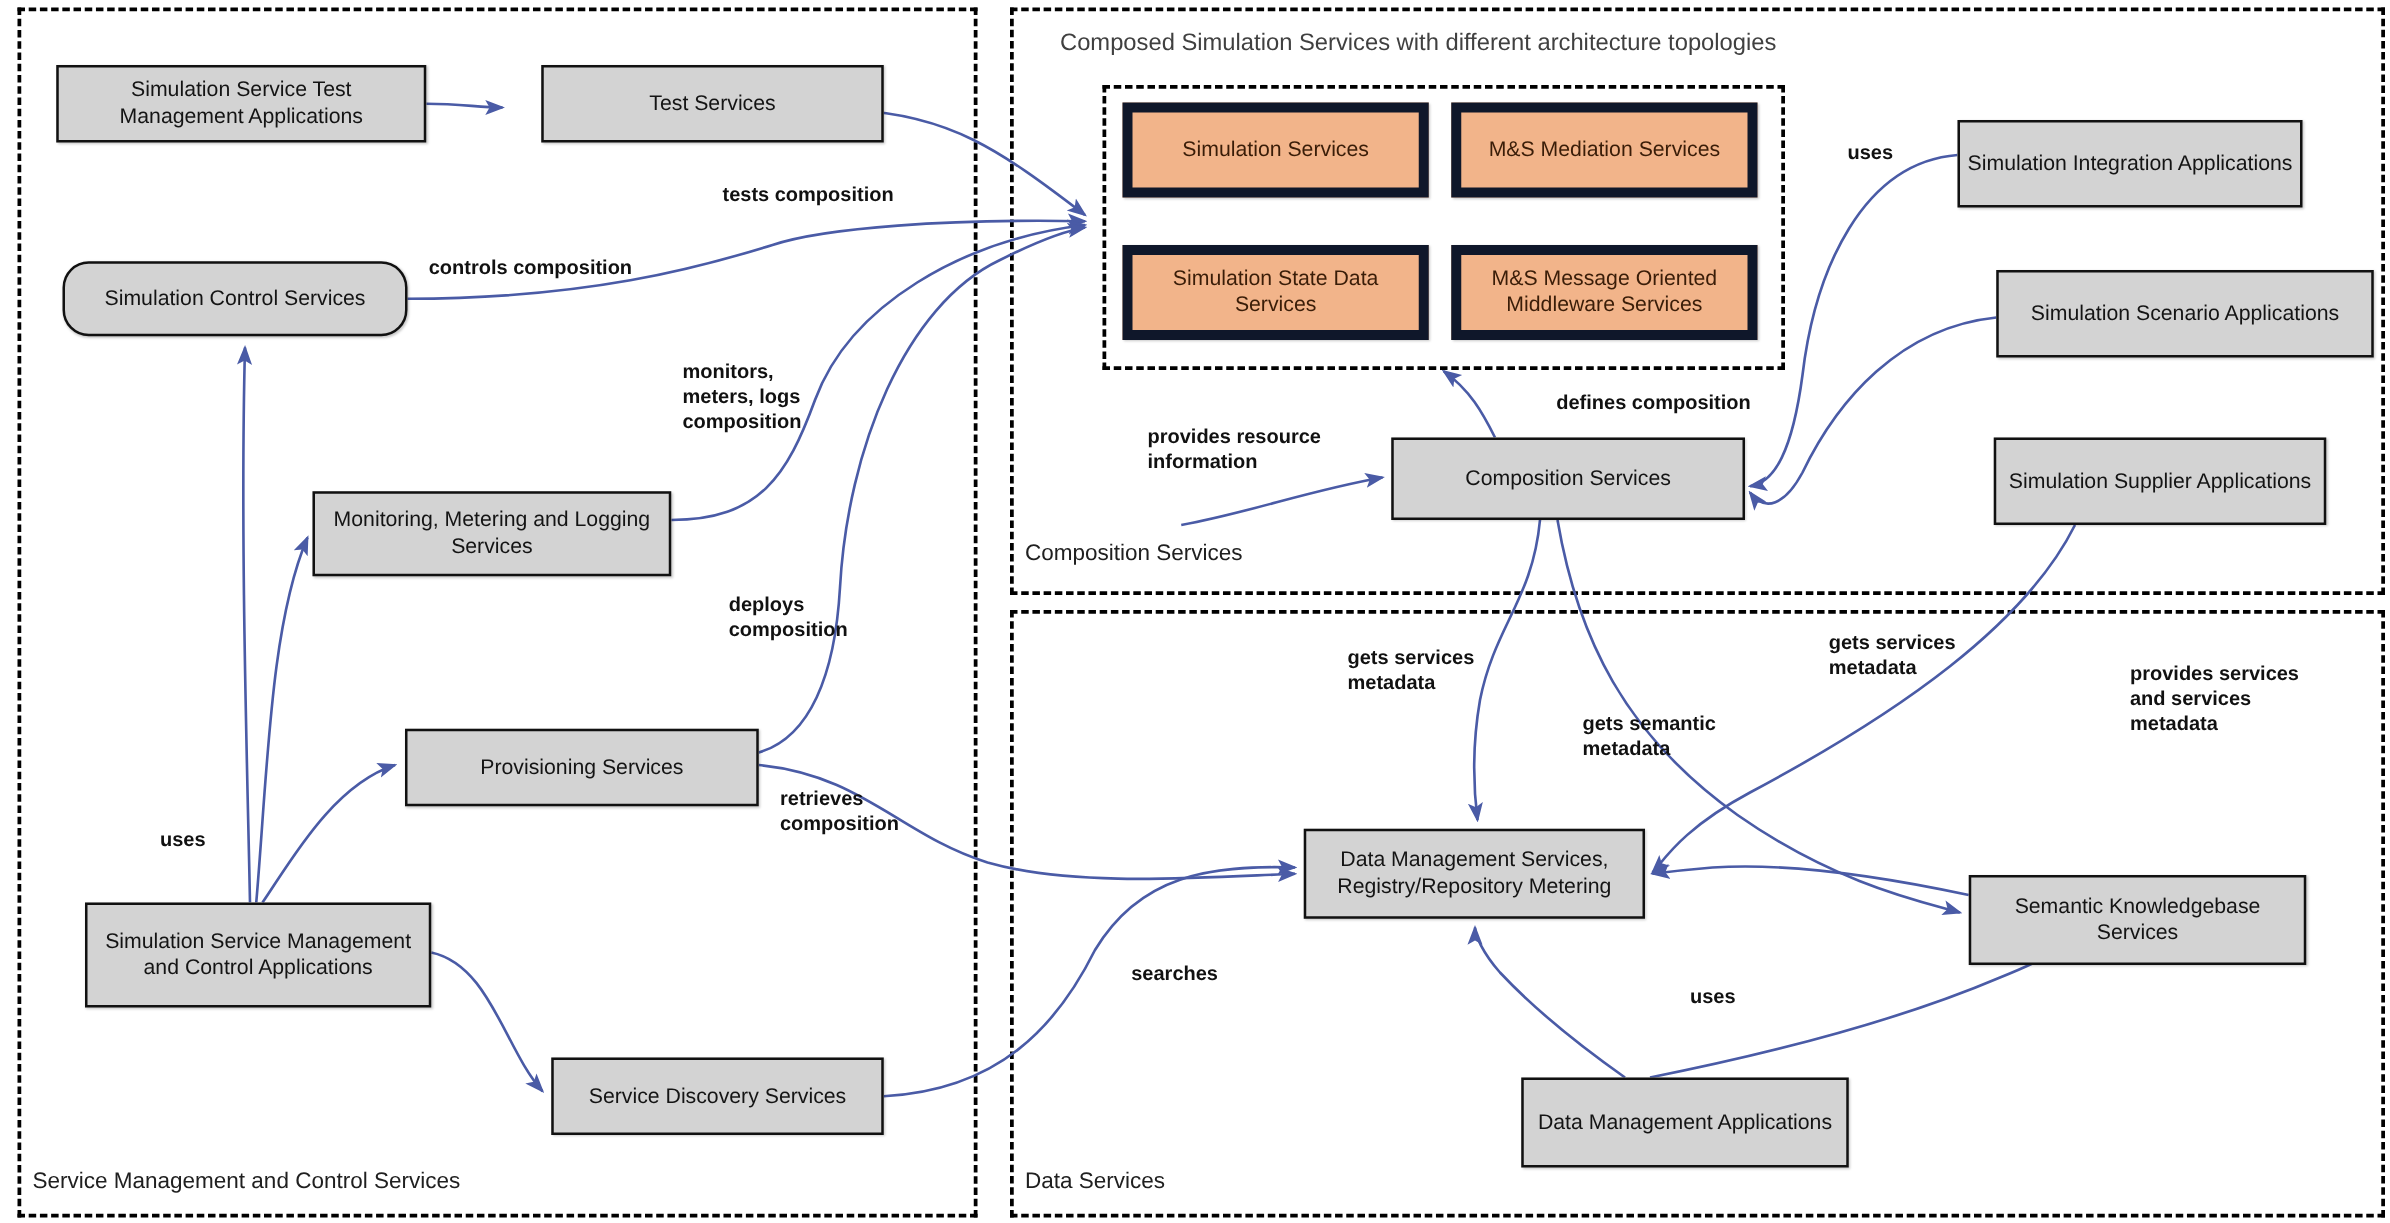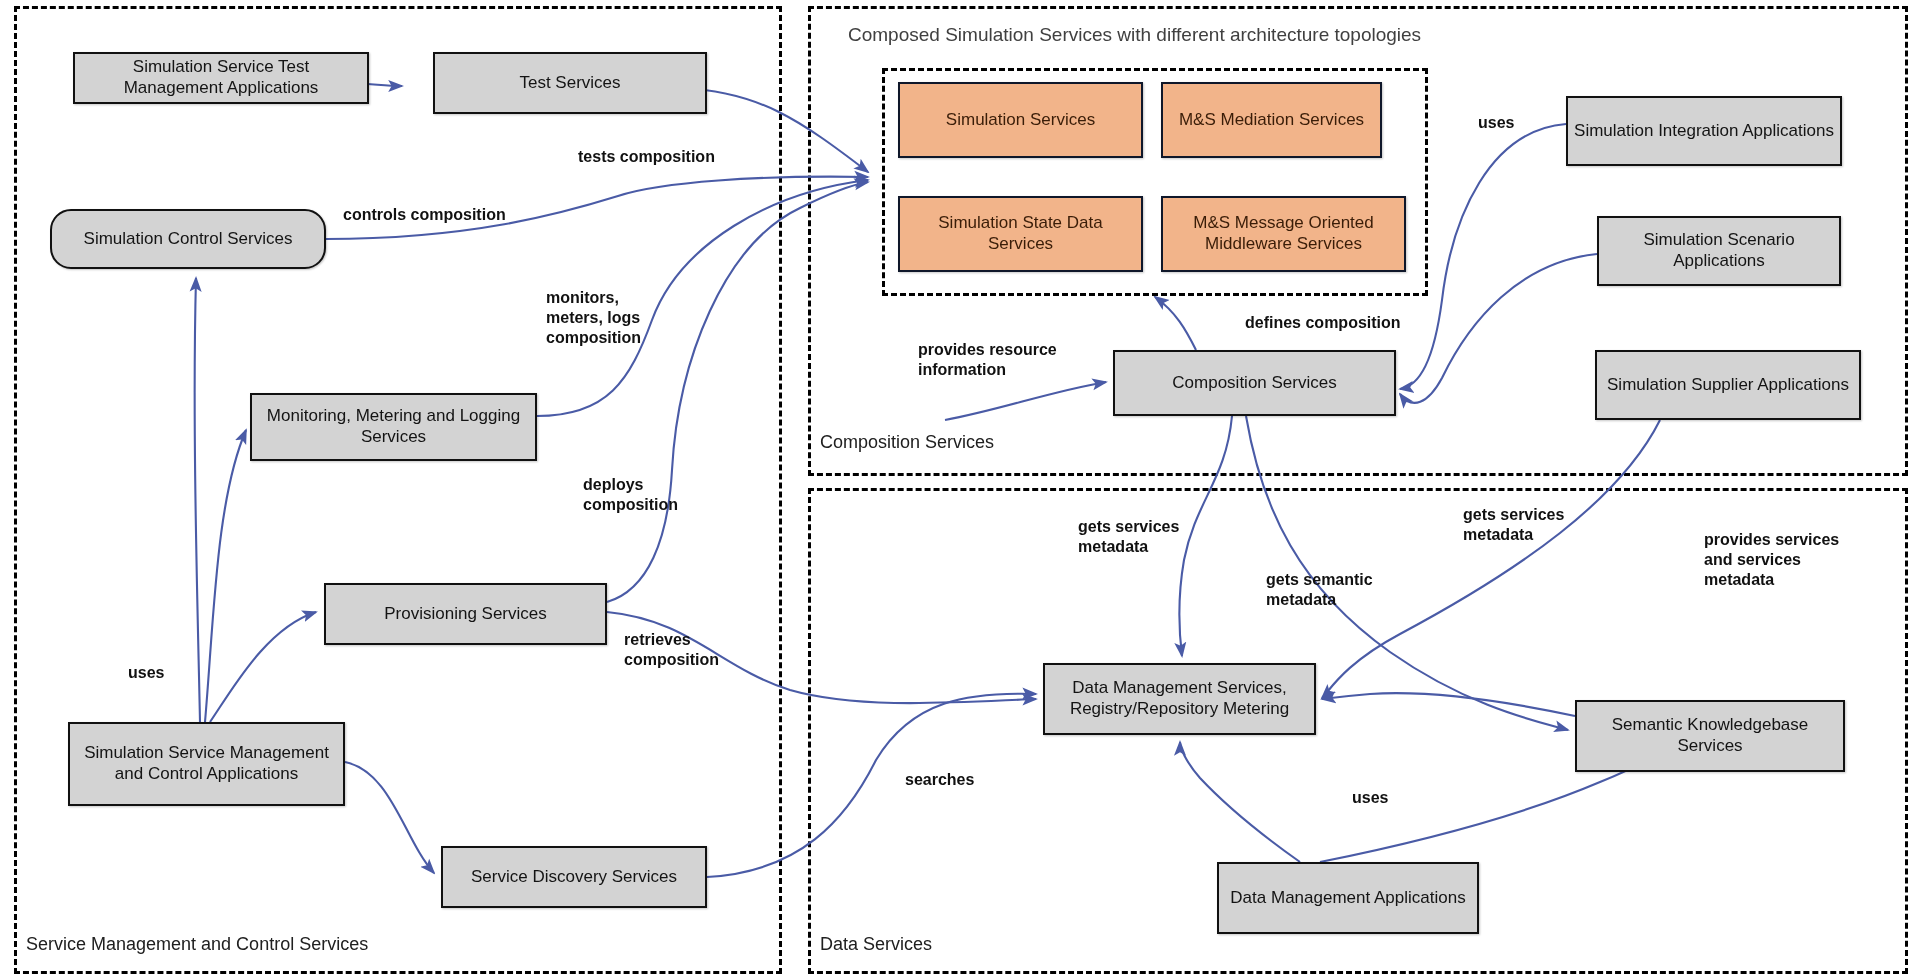--- a/index.html
+++ b/index.html
@@ -57,21 +57,21 @@
     font-size: 17px;
     line-height: 1.22;
     color: #141414;
     padding: 2px 6px;
     z-index: 3;
     box-shadow: 1px 1px 2px rgba(0,0,0,0.22);
     font-family: "Liberation Sans", sans-serif;
   }
   .node.orange {
     background: #f2b48a;
-    border: 2px solid #0f172a;
+    border: 8px solid #0f172a;
     color: #3a1d08;
   }
   .edge-label {
     position: absolute;
     font-size: 16px;
     font-weight: bold;
     color: #111111;
     line-height: 1.25;
     z-index: 4;
     white-space: pre-line;
@@ -98,43 +98,43 @@
   <div class="zone-label" style="left:820px; top:432px;">Composition Services</div>
 
   <div class="zone" style="left:808px; top:488px; width:1094px; height:480px;"></div>
   <div class="zone-label" style="left:820px; top:934px;">Data Services</div>
 
   <div class="topic-title" style="left:848px; top:24px;">Composed Simulation Services with different architecture topologies</div>
 
   <div class="inner-zone" style="left:882px; top:68px; width:540px; height:222px;"></div>
 
   <div class="node orange" style="left:898px; top:82px; width:245px; height:76px;">Simulation Services</div>
-  <div class="node orange" style="left:1161px; top:82px; width:221px; height:76px;">M&amp;S Mediation Services</div>
+  <div class="node orange" style="left:1161px; top:82px; width:245px; height:76px;">M&amp;S Mediation Services</div>
   <div class="node orange" style="left:898px; top:196px; width:245px; height:76px;">Simulation State Data Services</div>
   <div class="node orange" style="left:1161px; top:196px; width:245px; height:76px;">M&amp;S Message Oriented Middleware Services</div>
 
-  <div class="node" style="left:45px; top:52px; width:296px; height:52px;margin-left:28px;">Simulation Service Test Management Applications</div>
+  <div class="node" style="left:45px; top:52px; width:296px; height:62px;">Simulation Service Test Management Applications</div>
 
   <div class="node" style="left:409px; top:52px; width:274px; height:62px;margin-left:24px;">Test Services</div>
 
   <div class="node" style="left:50px; top:209px; width:276px; height:60px;border-radius:21px;">Simulation Control Services</div>
 
   <div class="node" style="left:250px; top:393px; width:287px; height:68px;">Monitoring, Metering and Logging Services</div>
 
   <div class="node" style="left:324px; top:583px; width:283px; height:62px;">Provisioning Services</div>
 
   <div class="node" style="left:68px; top:722px; width:277px; height:84px;">Simulation Service Management and Control Applications</div>
 
   <div class="node" style="left:441px; top:846px; width:266px; height:62px;">Service Discovery Services</div>
 
   <div class="node" style="left:1113px; top:350px; width:283px; height:66px;">Composition Services</div>
 
   <div class="node" style="left:1566px; top:96px; width:276px; height:70px;">Simulation Integration Applications</div>
 
-  <div class="node" style="left:1597px; top:216px; width:244px; height:70px;">Simulation Scenario Applications</div>
+  <div class="node" style="left:1597px; top:216px; width:302px; height:70px;">Simulation Scenario Applications</div>
 
   <div class="node" style="left:1595px; top:350px; width:266px; height:70px;">Simulation Supplier Applications</div>
 
   <div class="node" style="left:1043px; top:663px; width:273px; height:72px;">Data Management Services, Registry/Repository Metering</div>
 
   <div class="node" style="left:1575px; top:700px; width:270px; height:72px;">Semantic Knowledgebase Services</div>
 
   <div class="node" style="left:1217px; top:862px; width:262px; height:72px;">Data Management Applications</div>
 
   <div class="edge-label" style="left:578px; top:147px;">tests composition</div>

